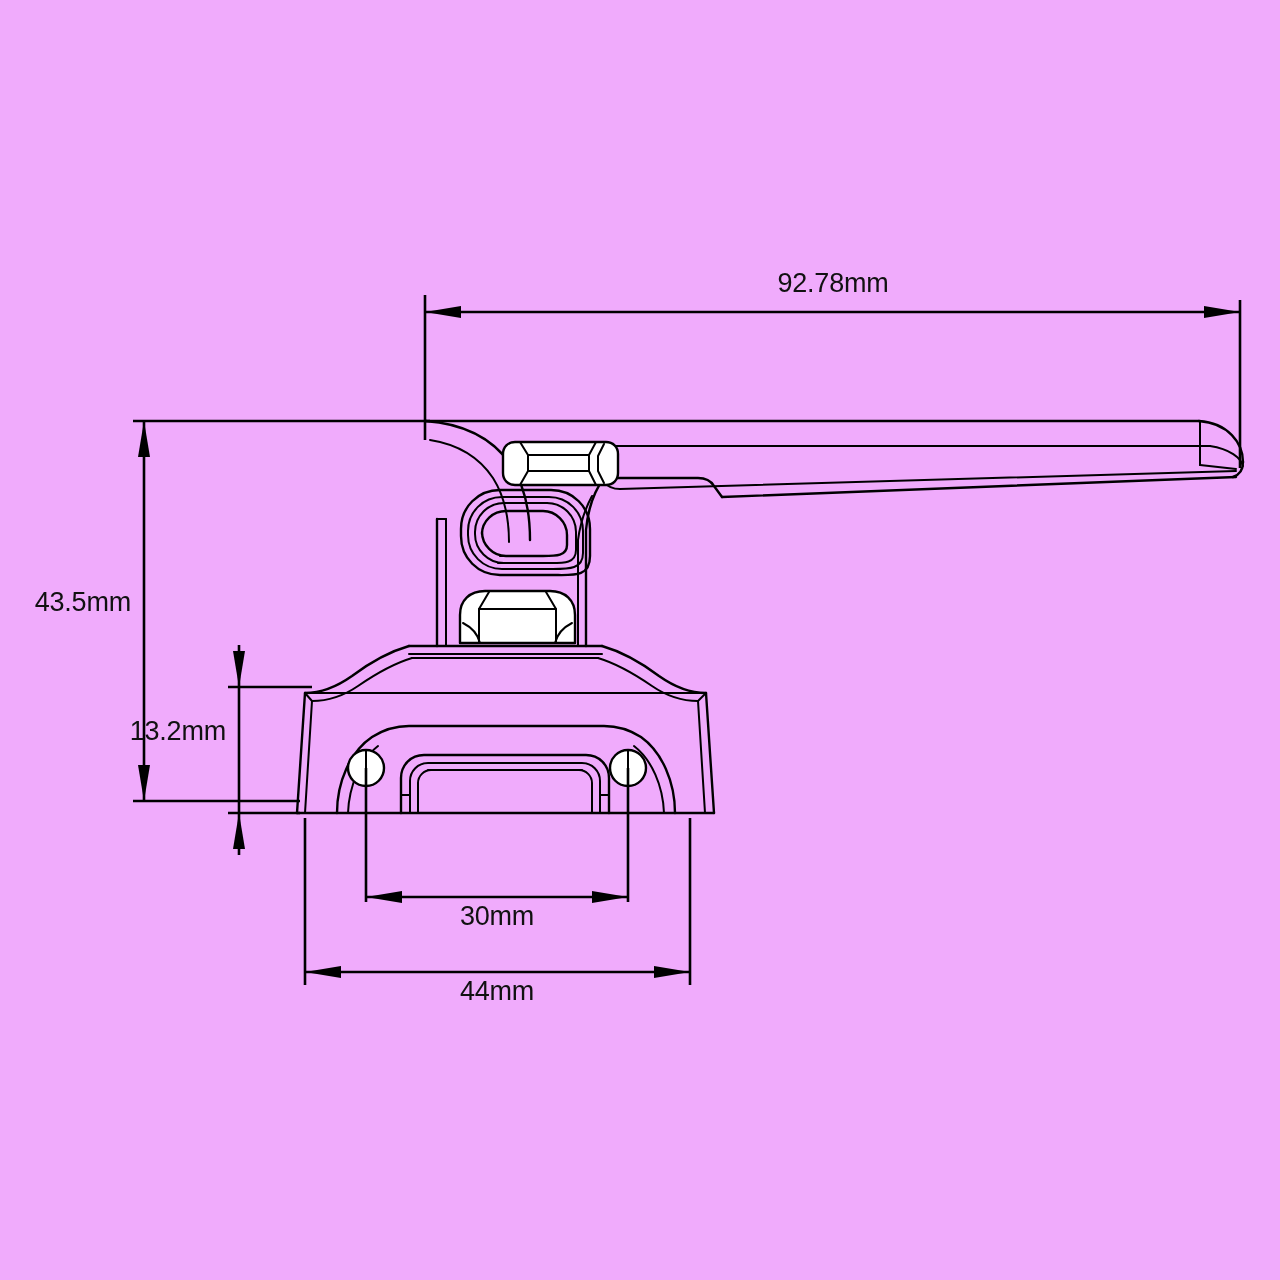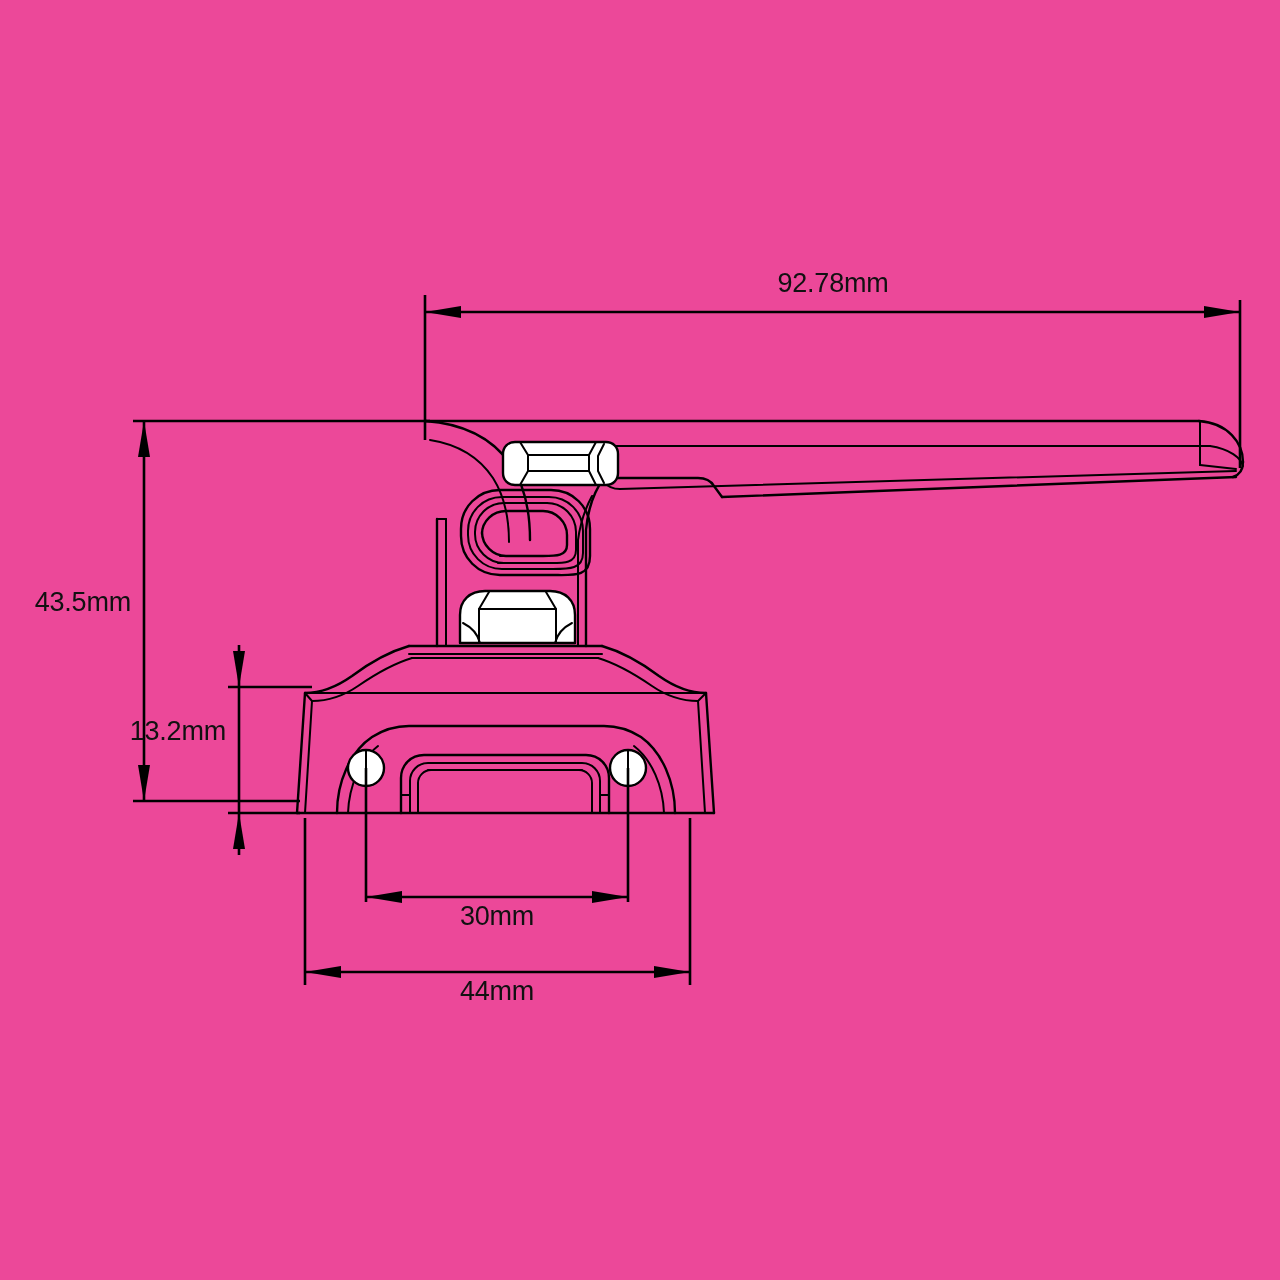--- a/index.html
+++ b/index.html
@@ -11,21 +11,21 @@
   body {
     width: 1280px;
     height: 1280px;
     overflow: hidden;
     font-family: "Liberation Sans", sans-serif;
   }
   #drawing-root {
     position: relative;
     width: 1280px;
     height: 1280px;
-    background: #ec4899;
+    background: #f0abfc;
   }
   svg.canvas {
     display: block;
     width: 1280px;
     height: 1280px;
   }
   .part-line {
     fill: none;
     stroke: #000000;
     stroke-width: 2.4;

